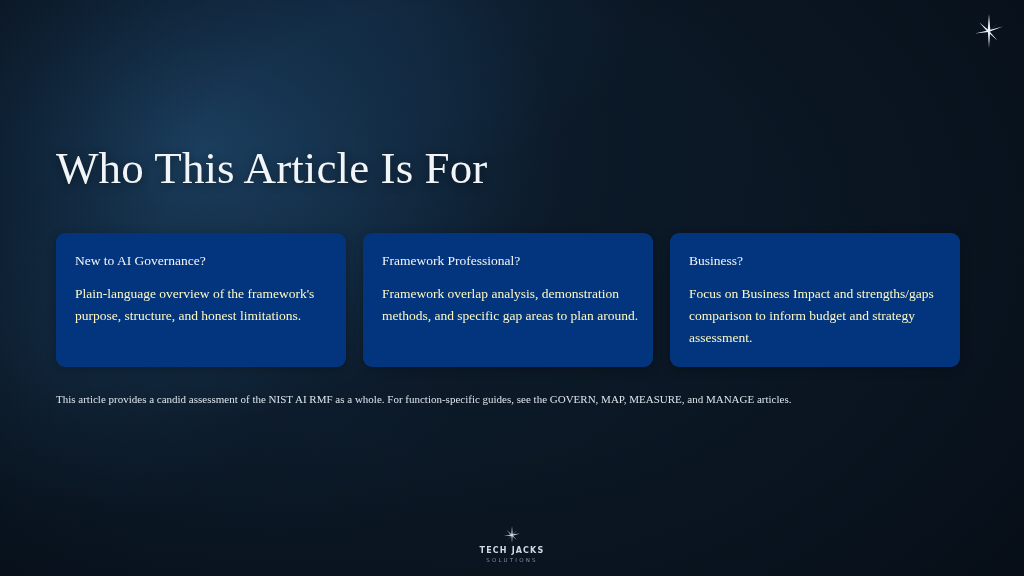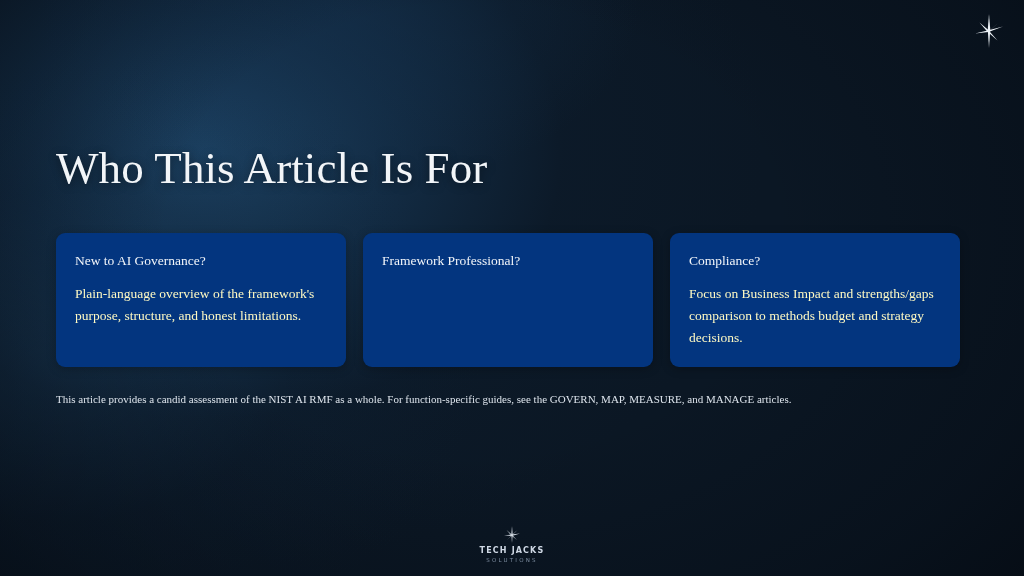--- a/index.html
+++ b/index.html
@@ -211,25 +211,26 @@
 
     <div class="cards">
 
       <div class="card">
         <div class="card-heading">New to AI Governance?</div>
         <div class="card-body">Plain-language overview of the framework's purpose, structure, and honest limitations.</div>
       </div>
 
       <div class="card">
         <div class="card-heading">Framework Professional?</div>
+        <div class="card-body">Framework overlap analysis, demonstration methods, and specific gap areas to plan around.</div>
       </div>
 
       <div class="card">
-        <div class="card-heading">Compliance?</div>
-        <div class="card-body">Focus on Business Impact and strengths/gaps comparison to methods budget and strategy decisions.</div>
+        <div class="card-heading">Business?</div>
+        <div class="card-body">Focus on Business Impact and strengths/gaps comparison to inform budget and strategy assessment.</div>
       </div>
 
     </div>
 
     <p class="footnote">This article provides a candid assessment of the NIST AI RMF as a whole. For function-specific guides, see the GOVERN, MAP, MEASURE, and MANAGE articles.</p>
 
   </div>
 
   <div class="brand">
     <svg class="brand-mark" viewBox="0 0 40 40">

